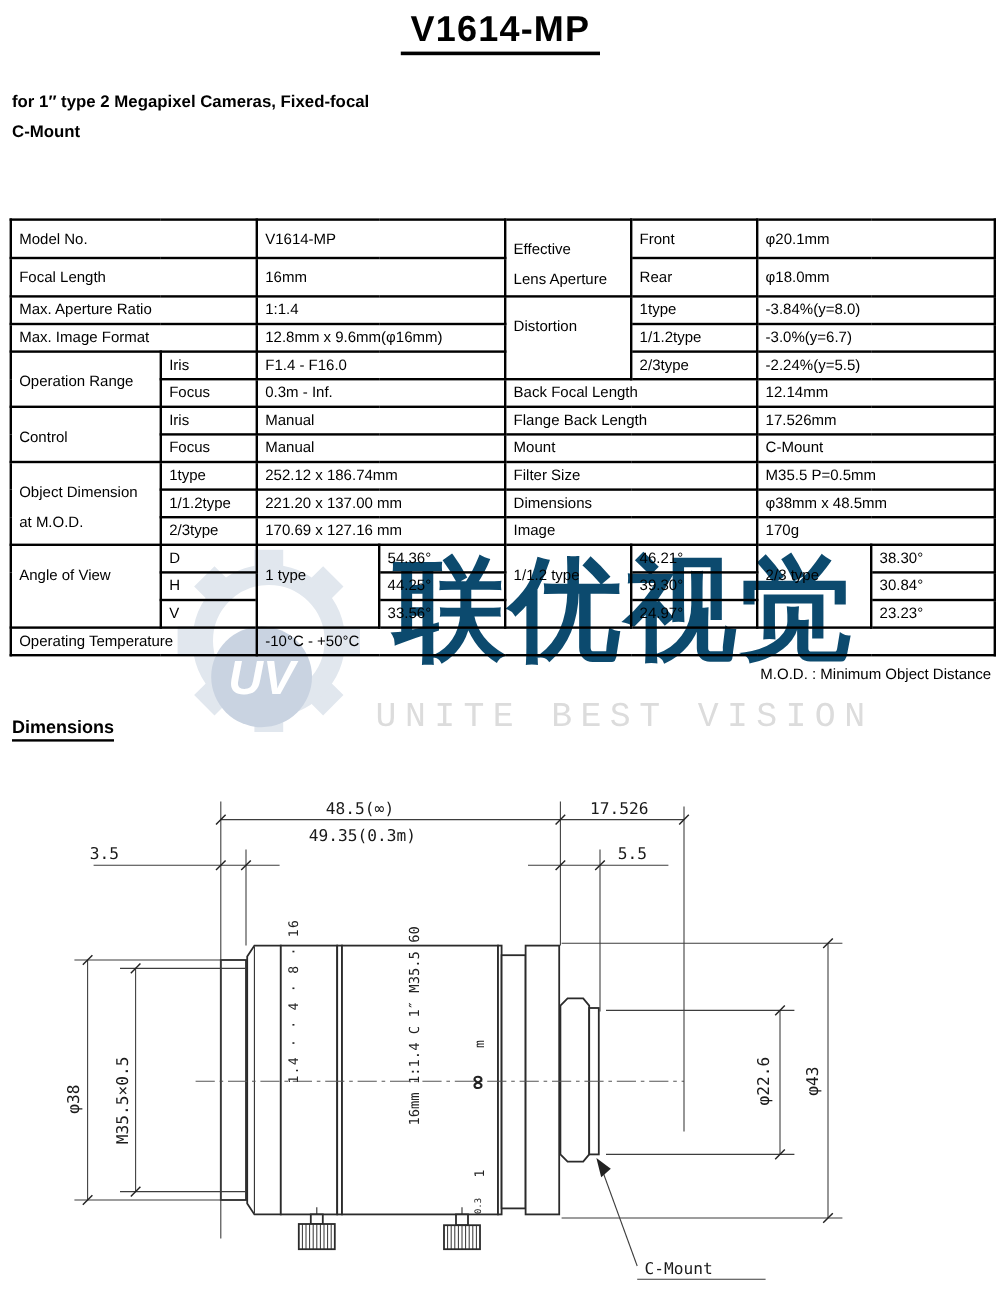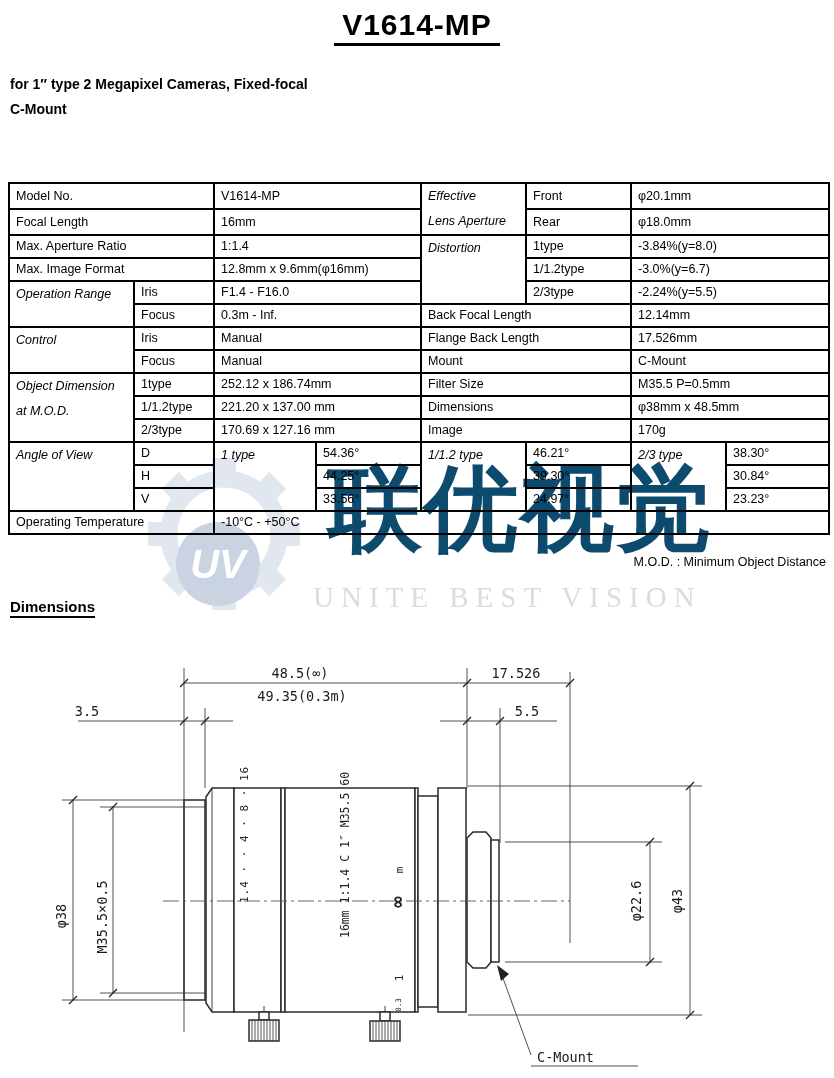--- a/index.html
+++ b/index.html
@@ -4,35 +4,35 @@
 <style>
   html,body { margin:0; padding:0; background:#fff; }
   .page { position:relative; width:834px; height:1078px; background:#fff; overflow:hidden;
           font-family:"Liberation Sans",sans-serif; color:#000; }
 
   
   .wm { position:absolute; inset:0; z-index:0; }
   .wm-cn { position:absolute; left:308px; top:462px; font-size:94px; line-height:1;
            font-weight:700; letter-spacing:2px; color:#0c4a6e; font-family:"DejaVu Sans",sans-serif;margin-left:20px; }
   .wm-en { position:absolute; left:313px; top:581px; font-size:29px; letter-spacing:7px;
-           color:#dcdcdc; font-family:Liberation Serif, serif; }
+           color:#dcdcdc; font-family:Liberation Mono, monospace; }
 
   
   .title { position:absolute; top:8px; left:0; width:100%; text-align:center; z-index:1; }
   .title span { display:inline-block; font-size:30px; font-weight:bold; letter-spacing:1px;
                 border-bottom:3px solid #000; padding:0 8px 1px; }
   .hdr { position:absolute; left:10px; top:72px; z-index:1; font-size:14px; font-weight:bold; line-height:25px; }
 
   
   table.spec { position:absolute; left:8px; top:154px; width:820px; z-index:1;
                border-collapse:collapse; table-layout:fixed;margin-top:28px; }
   table.spec tr { height:23px; }
   table.spec td { border:2px solid #000; font-size:12.5px; padding:0 3px 0 6px;
                   line-height:1.15; white-space:nowrap; overflow:hidden; vertical-align:middle; }
-  table.spec td.top { vertical-align:top; line-height:25px; padding-top:0;font-style:italic; }
+  table.spec td.top { vertical-align:top; line-height:25px; padding-top:12px; }
 
   .modnote { position:absolute; top:555px; right:8px; z-index:1; font-size:12.5px;margin-left:48px; }
   .dimhead { position:absolute; left:10px; top:598px; z-index:1; }
   .dimhead span { display:inline-block; font-size:15px; font-weight:bold; border-bottom:2px solid #000; padding-bottom:1px; }
 
   
   svg.drawing { position:absolute; left:0; top:640px; z-index:1; }
   .ol   { fill:#fff; stroke:#2b2b2b; stroke-width:1.5; }
   .iln  { stroke:#2b2b2b; stroke-width:0.9; fill:none; }
   .dim  { stroke:#3d3d3d; stroke-width:0.9; fill:none; }

